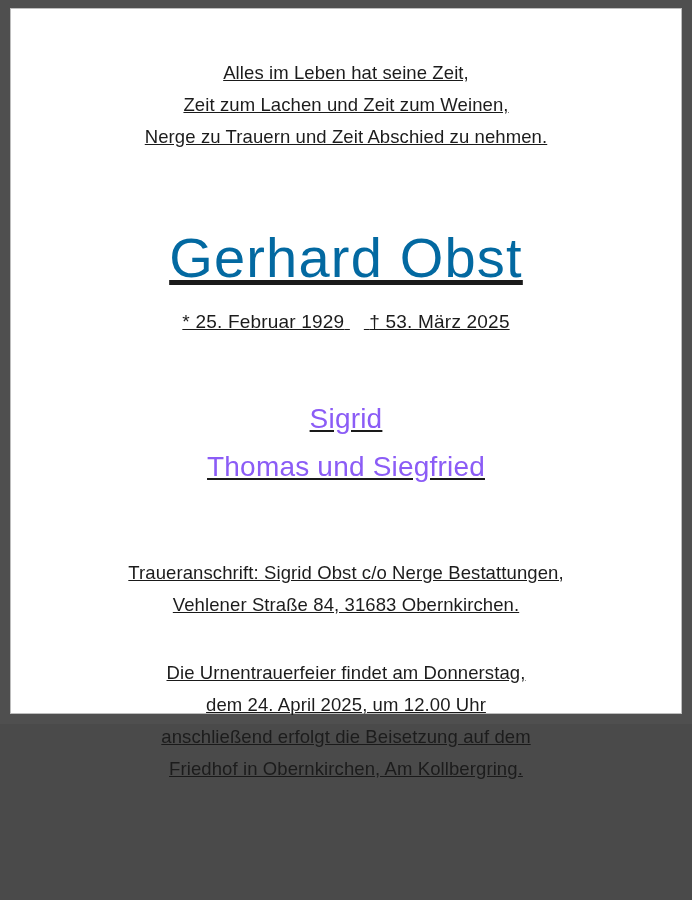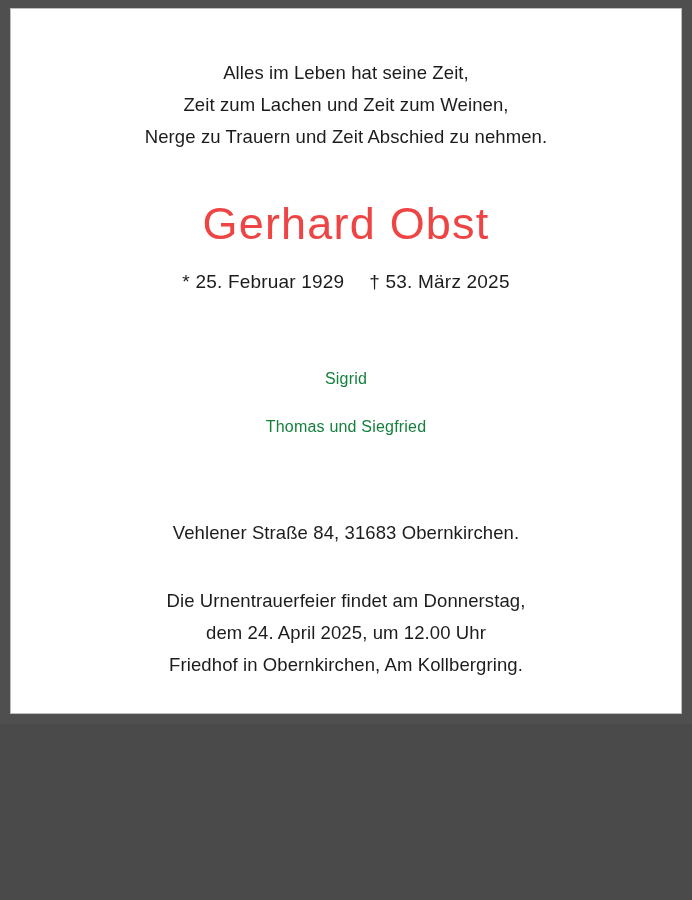--- a/index.html
+++ b/index.html
@@ -14,20 +14,21 @@
     color: #1a1a1a;
     overflow: hidden;
   }
   .page {
     position: relative;
     width: 692px;
     height: 724px;
     box-sizing: border-box;
     background: #4f4f4f;
     padding: 8px 10px 10px 10px;
+    text-decoration: underline;
   }
   .sheet {
     position: relative;
     width: 100%;
     height: 100%;
     box-sizing: border-box;
     background: #ffffff;
     border: 1px solid #bdbdbd;
     display: flex;
     flex-direction: column;
@@ -39,51 +40,51 @@
     font-size: 18.5px;
     line-height: 32px;
     letter-spacing: 0.1px;
     color: #1c1c1c;
   }
   .verse .line {
     display: block;
     white-space: nowrap;
   }
   .name {
-    margin-top: 46px;
+    margin-top: 74px;
     text-align: center;
-    font-size: 45px;
+    font-size: 56px;
     font-weight: 400;
     letter-spacing: 1.2px;
     line-height: 1.1;
-    color: #ef4444;
+    color: #0369a1;
     white-space: nowrap;
   }
   .dates {
     margin-top: 22px;
     text-align: center;
     font-size: 19px;
     letter-spacing: 0.2px;
     color: #1c1c1c;
     white-space: nowrap;
   }
   .dates .sep {
     display: inline-block;
     width: 14px;
   }
   .survivors {
     margin-top: 62px;
     text-align: center;
   }
   .survivors .s-line {
     display: block;
-    font-size: 16px;
+    font-size: 28px;
     line-height: 48px;
     letter-spacing: 0.2px;
-    color: #15803d;
+    color: #8b5cf6;
     white-space: nowrap;
   }
   .address {
     margin-top: 66px;
     text-align: center;
     font-size: 18.5px;
     line-height: 32px;
     letter-spacing: 0.1px;
     color: #1c1c1c;
   }
@@ -123,23 +124,25 @@
       <span class="sep"></span>
       <span>† 53. März 2025</span>
     </div>
 
     <div class="survivors">
       <span class="s-line">Sigrid</span>
       <span class="s-line">Thomas und Siegfried</span>
     </div>
 
     <div class="address">
+      <span class="line">Traueranschrift: Sigrid Obst c/o Nerge Bestattungen,</span>
       <span class="line">Vehlener Straße 84, 31683 Obernkirchen.</span>
     </div>
 
     <div class="ceremony">
       <span class="line">Die Urnentrauerfeier findet am Donnerstag,</span>
       <span class="line">dem 24. April 2025, um 12.00 Uhr</span>
+      <span class="line">anschließend erfolgt die Beisetzung auf dem</span>
       <span class="line">Friedhof in Obernkirchen, Am Kollbergring.</span>
     </div>
 
   </div>
 </div>
 
 </body></html>

